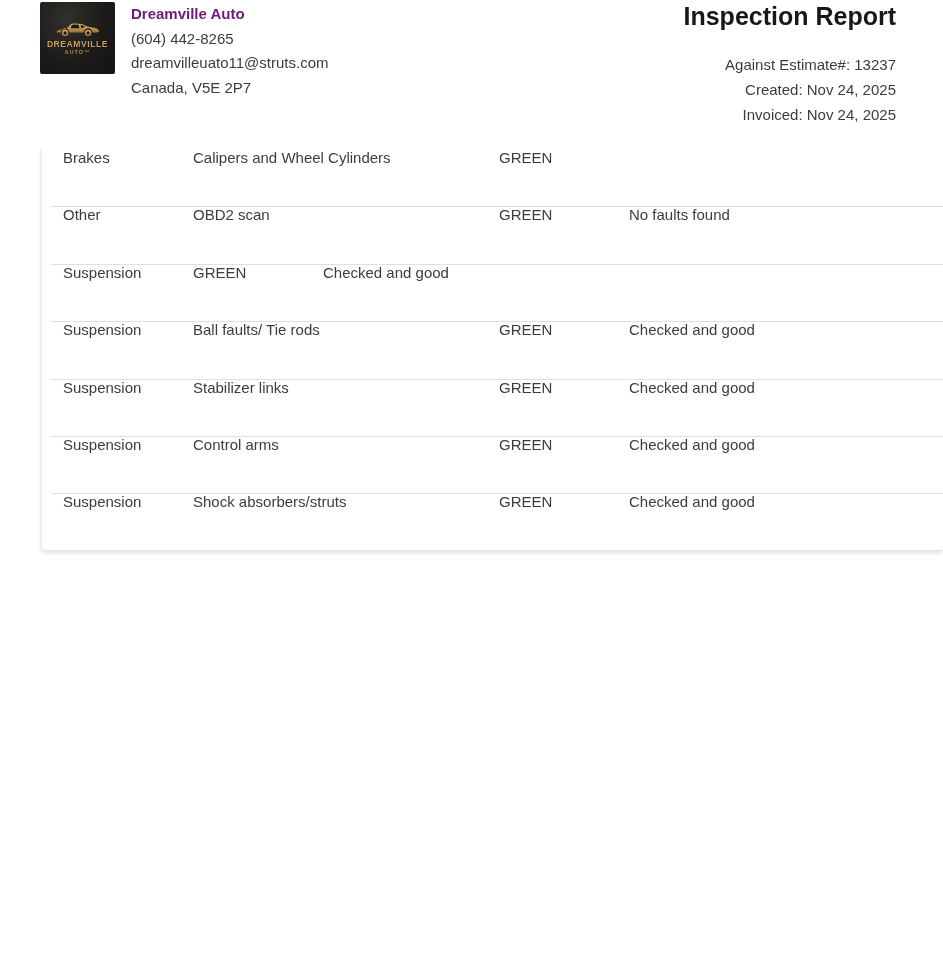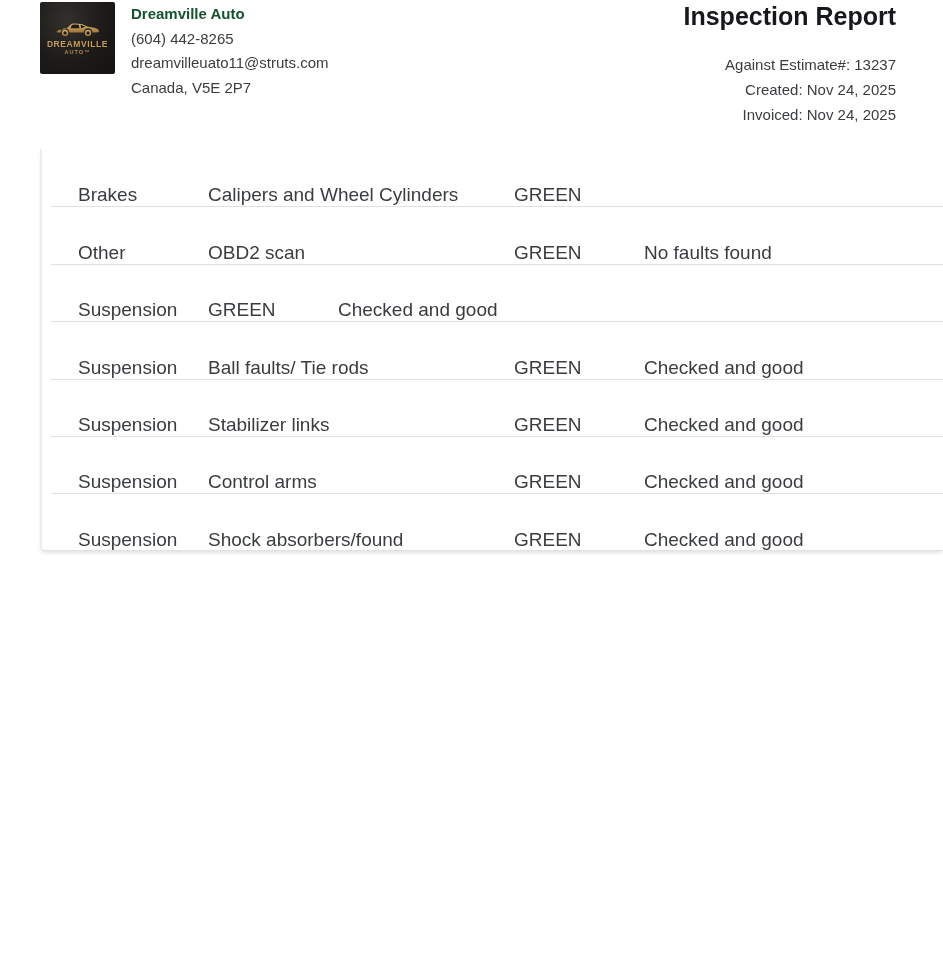--- a/index.html
+++ b/index.html
@@ -28,21 +28,21 @@
   }
   .logo-sub {
     color: #b18a4c; font-size: 5.5px; font-weight: 700;
     letter-spacing: 1px; line-height: 7px;
   }
 
   .company {
     position: absolute; left: 131px; top: 2px;
     font-size: 15px; line-height: 24.7px;
   }
-  .company-name { font-weight: 700; color: #14532d; }
+  .company-name { font-weight: 700; color: #701a75; }
 
   .report-meta {
     position: absolute; right: 47px; top: 1px;
     text-align: right;
   }
   .report-title {
     font-size: 25px; font-weight: 700; color: #16181b;
     line-height: 31px; margin-bottom: 20px;
   }
   .report-meta-line { font-size: 15px; line-height: 25.2px; color: #3a3d40; }
@@ -53,23 +53,23 @@
     width: 903px; height: 402px;
     border-left: 2px solid #ededed;
     border-bottom: 1px solid #e2e2e2;
     border-bottom-left-radius: 5px;
     box-shadow: 0 3px 4px -1px rgba(0,0,0,0.12);
     background: #ffffff;
     box-sizing: border-box;
   }
   .row {
     height: 57.4px;
-    display: flex; align-items: flex-end;
-    padding-left: 36px;
-    font-size: 19px;
+    display: flex; align-items: flex-start;
+    padding-left: 21px;
+    font-size: 15px;
     position: relative;
     box-sizing: border-box;
   }
   .row + .row::before {
     content: "";
     position: absolute; top: 0; left: 9px; right: 0;
     height: 1px; background: #e0e0e0;
   }
   .c-cat   { width: 130px; flex: none; }
   .c-item  { width: 306px; flex: none; }
@@ -143,17 +143,17 @@
     <div class="c-note">Checked and good</div>
   </div>
   <div class="row">
     <div class="c-cat">Suspension</div>
     <div class="c-item">Control arms</div>
     <div class="c-status">GREEN</div>
     <div class="c-note">Checked and good</div>
   </div>
   <div class="row">
     <div class="c-cat">Suspension</div>
-    <div class="c-item">Shock absorbers/found</div>
+    <div class="c-item">Shock absorbers/struts</div>
     <div class="c-status">GREEN</div>
     <div class="c-note">Checked and good</div>
   </div>
 </div>
 
 </body></html>

